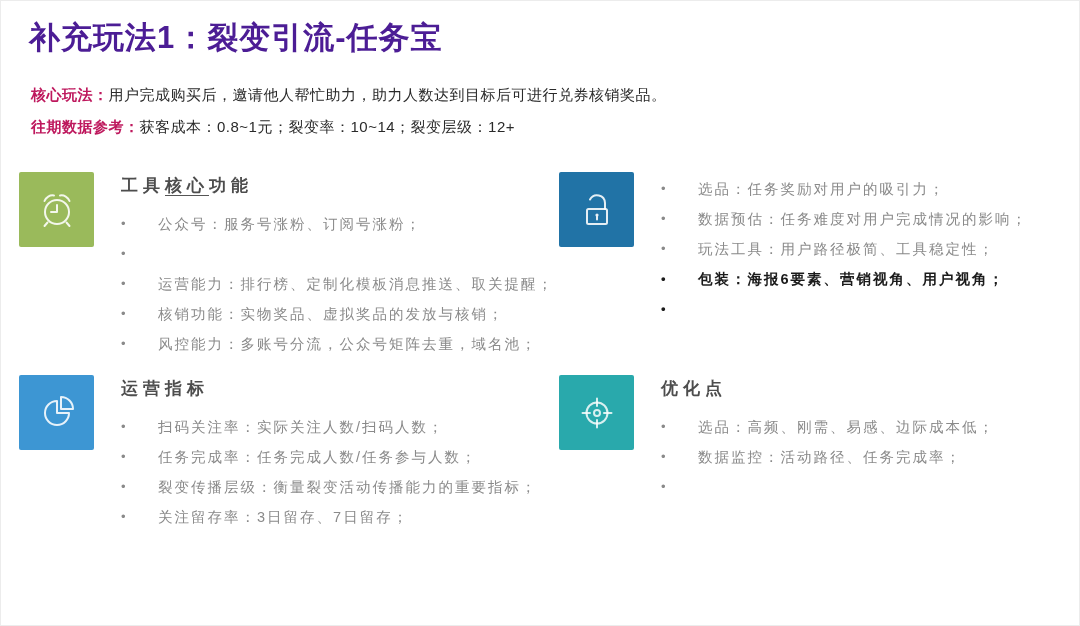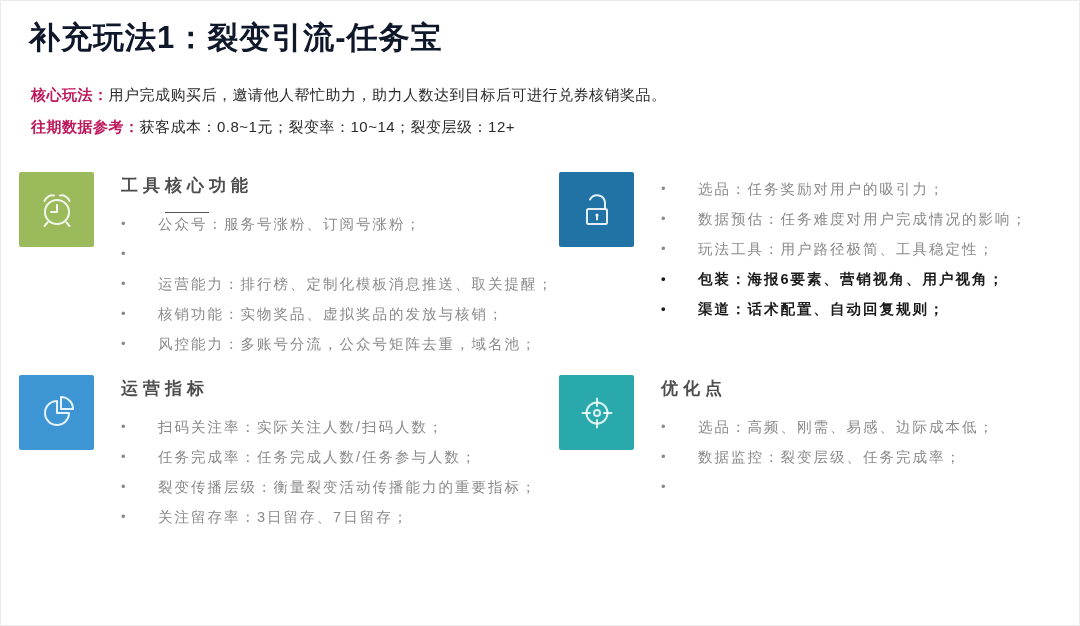--- a/index.html
+++ b/index.html
@@ -9,21 +9,21 @@
     background:#ffffff;
     border:1px solid #ececec;
     box-sizing:border-box;
     overflow:hidden;
     font-family:"Liberation Sans", sans-serif;
   }
   .title{
     margin:16px 0 0 28px;
     font-size:31px;
     font-weight:800;
-    color:#0f172a;
+    color:#4c1d95;
     letter-spacing:1px;
   }
   .intro{margin:26px 0 0 30px;}
   .intro-line{
     margin:0 0 13px 0;
     font-size:15px;
     line-height:19px;
     color:#2a2a2a;
     letter-spacing:.5px;
   }
@@ -44,21 +44,21 @@
   }
   .q-icon svg{display:block;}
   .q-content{margin-left:27px;padding-top:2px;}
   .q-heading{
     margin:0 0 12px 0;
     font-size:17px;
     font-weight:700;
     color:#4d4d4d;
     letter-spacing:5px;
   }
-  .underlined{border-bottom:1.5px solid #555;padding-bottom:17px;margin-top:8px;}
+  .underlined{border-bottom:1.5px solid #555;padding-bottom:0;margin-top:8px;}
   ul.bullets{list-style:none;margin:0;padding:0;}
   li.bullet{
     display:flex;
     font-size:14.5px;
     color:#8a8a8a;
     letter-spacing:2px;
     line-height:30px;
   }
   li.bullet .dot{width:37px;flex-shrink:0;font-size:13px;}
   li.bullet.bold{color:#1b1b1b;font-weight:700;}
@@ -148,21 +148,20 @@
               <span>玩法工具：用户路径极简、工具稳定性；</span>
             </li>
 
             <li class="bullet bold">
               <span class="dot">•</span>
               <span>包装：海报6要素、营销视角、用户视角；</span>
             </li>
 
             <li class="bullet bold">
               <span class="dot">•</span>
-              <span>渠道：话术配置、自动回复规则；</span>
             </li>
           </ul>
       </div>
     </div>
 
     <div class="quadrant">
       <div class="q-icon" style="background-color: rgb(61, 150, 211);">
         <svg width="44" height="44" viewBox="0 0 44 44" fill="none" stroke="rgba(255,255,255,0.88)" stroke-width="2" stroke-linecap="round" stroke-linejoin="round">
           <path d="M22 10 A12 12 0 1 0 34 22 L22 22 Z"></path>
           <path d="M26 6 A12 12 0 0 1 38 18 L26 18 Z"></path>
@@ -207,21 +206,21 @@
         <h2 class="q-heading"><span>优化点</span><span class="underlined"></span><span></span></h2>
         <ul class="bullets">
 
             <li class="bullet">
               <span class="dot">•</span>
               <span>选品：高频、刚需、易感、边际成本低；</span>
             </li>
 
             <li class="bullet">
               <span class="dot">•</span>
-              <span>数据监控：裂变层级、任务完成率；</span>
+              <span>数据监控：活动路径、任务完成率；</span>
             </li>
 
             <li class="bullet">
               <span class="dot">•</span>
             </li>
           </ul>
       </div>
     </div>
 
   </div>

